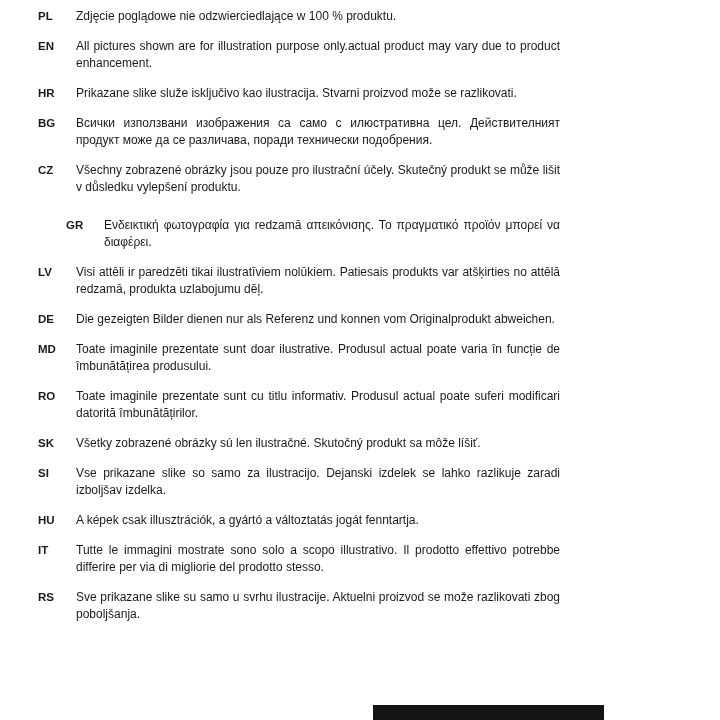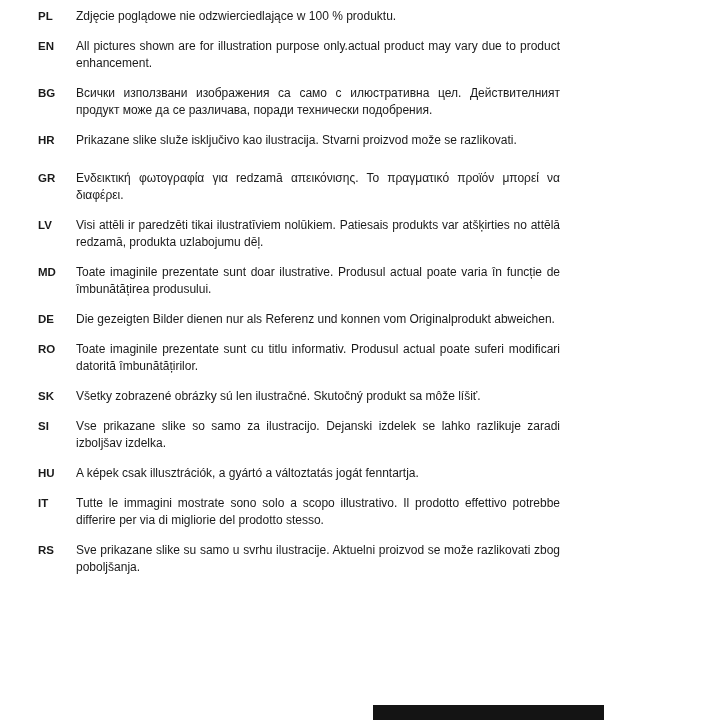--- a/index.html
+++ b/index.html
@@ -18,20 +18,21 @@
     padding: 8px 44px 0 38px;
   }
   .row {
     display: grid;
     grid-template-columns: 30px 1fr;
     column-gap: 8px;
     margin-bottom: 13px;
   }
   .row.gap-before {
     margin-top: 21px;
+    margin-left: 28px;
   }
   .code {
     font-weight: bold;
     font-size: 11.5px;
     line-height: 17px;
     color: #1a1a1a;
   }
   .text {
     font-size: 12px;
     line-height: 17px;
@@ -56,50 +57,54 @@
     <span class="code">PL</span>
     <span class="text">Zdjęcie poglądowe nie odzwierciedlające w 100 % produktu.</span>
   </div>
 
   <div class="row">
     <span class="code">EN</span>
     <span class="text">All pictures shown are for illustration purpose only.actual product may vary due to product enhancement.</span>
   </div>
 
   <div class="row">
+    <span class="code">HR</span>
+    <span class="text">Prikazane slike služe isključivo kao ilustracija. Stvarni proizvod može se razlikovati.</span>
+  </div>
+
+  <div class="row">
     <span class="code">BG</span>
     <span class="text">Всички използвани изображения са само с илюстративна цел. Действителният продукт може да се различава, поради технически подобрения.</span>
   </div>
 
   <div class="row">
-    <span class="code">HR</span>
-    <span class="text">Prikazane slike služe isključivo kao ilustracija. Stvarni proizvod može se razlikovati.</span>
+    <span class="code">CZ</span>
+    <span class="text">Všechny zobrazené obrázky jsou pouze pro ilustrační účely. Skutečný produkt se může lišit v důsledku vylepšení produktu.</span>
   </div>
-
 
 
   <div class="row gap-before">
     <span class="code">GR</span>
     <span class="text">Ενδεικτική φωτογραφία για redzamā απεικόνισης. Το πραγματικό προϊόν μπορεί να διαφέρει.</span>
   </div>
 
 
   <div class="row">
     <span class="code">LV</span>
     <span class="text">Visi attēli ir paredzēti tikai ilustratīviem nolūkiem. Patiesais produkts var atšķirties no attēlā redzamā, produkta uzlabojumu dēļ.</span>
   </div>
 
   <div class="row">
-    <span class="code">MD</span>
-    <span class="text">Toate imaginile prezentate sunt doar ilustrative. Produsul actual poate varia în funcție de îmbunătățirea produsului.</span>
+    <span class="code">DE</span>
+    <span class="text">Die gezeigten Bilder dienen nur als Referenz und konnen vom Originalprodukt abweichen.</span>
   </div>
 
   <div class="row">
-    <span class="code">DE</span>
-    <span class="text">Die gezeigten Bilder dienen nur als Referenz und konnen vom Originalprodukt abweichen.</span>
+    <span class="code">MD</span>
+    <span class="text">Toate imaginile prezentate sunt doar ilustrative. Produsul actual poate varia în funcție de îmbunătățirea produsului.</span>
   </div>
 
 
   <div class="row">
     <span class="code">RO</span>
     <span class="text">Toate imaginile prezentate sunt cu titlu informativ. Produsul actual poate suferi modificari datorită îmbunătățirilor.</span>
   </div>
 
   <div class="row">
     <span class="code">SK</span>

